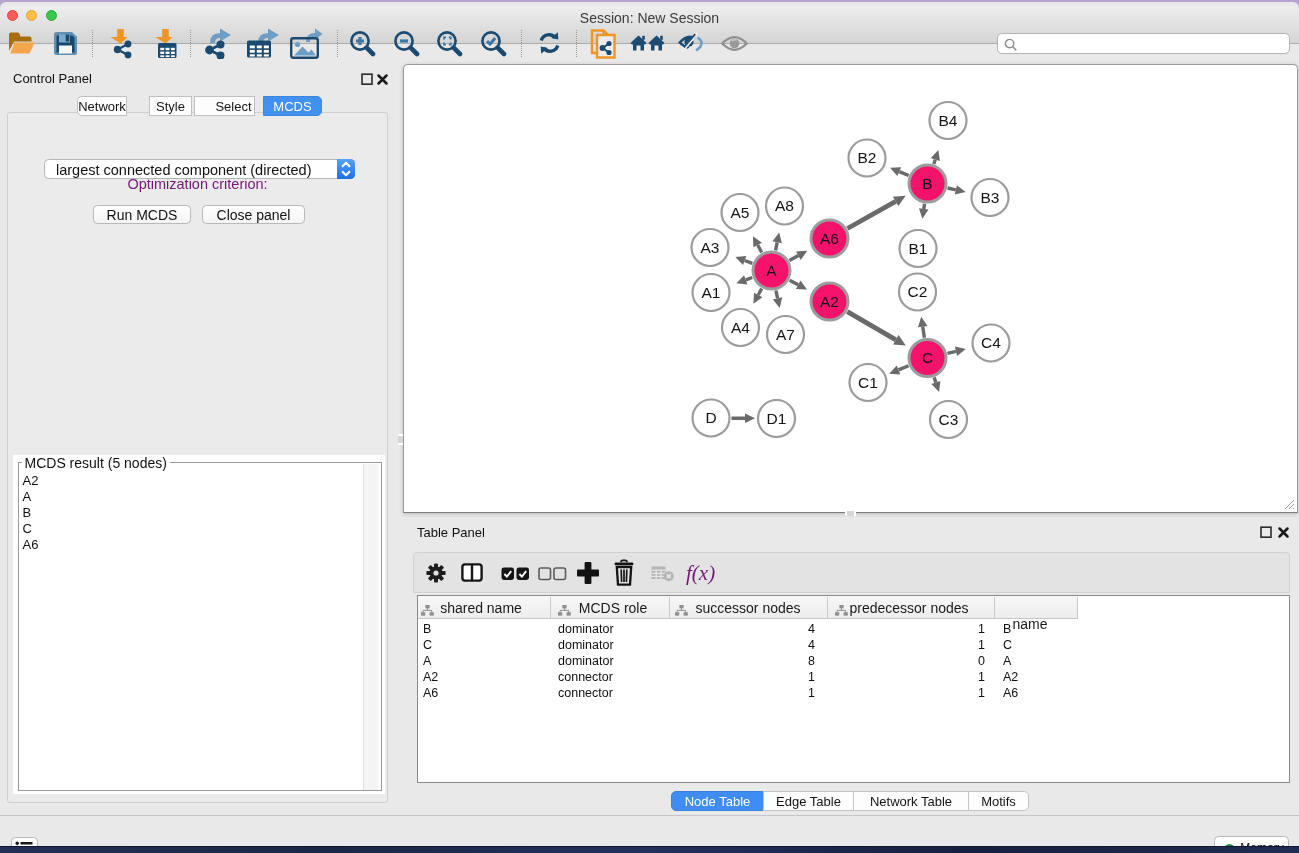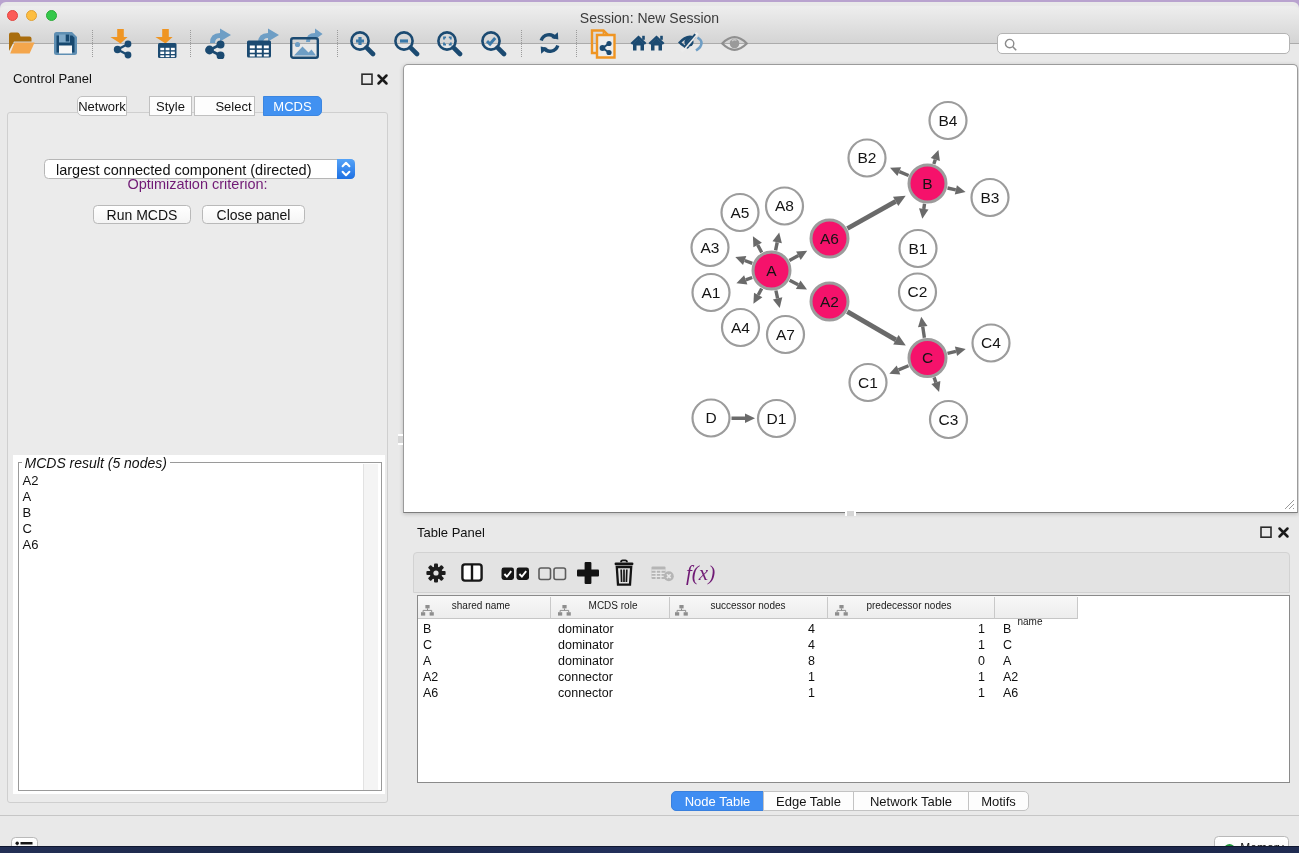--- a/index.html
+++ b/index.html
@@ -14,34 +14,34 @@
 
 #cp-title { position:absolute; left:13px; top:71px; font-size:13px; color:#111; }
 #cp-body { position:absolute; left:7px; top:112px; width:381px; height:691px; background:#ebebeb; border:1px solid #cfcfcf; border-radius:3px; }
 .tab { position:absolute; top:96px; height:20px; background:#fdfdfd; border:1px solid #c0c0c0; font-size:13px; color:#141414; text-align:center; line-height:19px; }
 .tabsel { background:#4191f1; color:#fff; border-color:#3c86e0; }
 .btn { position:absolute; background:linear-gradient(#ffffff,#f4f4f4); border:1px solid #b9b9b9; border-radius:4.5px; font-size:14px; color:#111; text-align:center;margin-top:14px; }
 #dropdown { position:absolute; left:44px; top:159px; width:311px; height:20px; background:#fff; border:1px solid #b6b6b6; border-radius:4.5px; font-size:14.5px; color:#111; }
 #ddbtn { position:absolute; right:-1px; top:-1px; width:18px; height:20px; border-radius:0 4.5px 4.5px 0; background:linear-gradient(#55a3f8,#1e70e3); }
 #resultpanel { position:absolute; left:13px; top:455px; width:372px; height:339px; background:#fff; }
 #resultbox { position:absolute; left:4.5px; top:7px; width:364px; height:329px; border:1px solid #9a9a9a; }
-#resultlabel { position:absolute; left:3px; top:-8px; background:#fff; padding:0 3px; font-size:14px; color:#111;font-style:italic; }
+#resultlabel { position:absolute; left:3px; top:-8px; background:#fff; padding:0 3px; font-size:14px; color:#111; }
 #resultscroll { position:absolute; right:2.5px; top:1px; width:15px; height:326px; background:#f4f4f4; border-left:1px solid #e2e2e2; }
 .ritem { position:absolute; left:4px; font-size:13px; color:#111; }
 
 #netwin { position:absolute; left:403px; top:64px; width:895px; height:449px; background:#fff; border:1px solid #9b9b9b; border-bottom:1.5px solid #7d7d7d; border-radius:5px 5px 0 0; box-shadow:0 1px 4px rgba(0,0,0,0.2); }
 #nettitle { position:absolute; left:0; top:0; width:100%; height:21px; background:linear-gradient(#ededed,#d2d2d2); border-bottom:1px solid #b0b0b0; border-radius:5px 5px 0 0; }
 #nettitle .t { position:absolute; width:100%; text-align:center; top:3px; font-size:13px; color:#2e2e2e; }
 
 #tp-title { position:absolute; left:417px; top:525px; font-size:13px; color:#111; }
 #tp-toolbar { position:absolute; left:413px; top:552px; width:877px; height:41px; background:#e3e3e3; border:1px solid #d2d2d2; border-radius:4px 4px 0 0; }
 #tablearea { position:absolute; left:417px; top:595px; width:873px; height:188px; background:#fff; border:1px solid #8a8a8a; }
 #theader { position:absolute; left:418px; top:596px; width:659px; height:23px; background:linear-gradient(#f8f8f8,#ededed); border-bottom:1px solid #c6c6c6; }
 .hsep { position:absolute; top:597px; height:22px; width:0; border-left:1px solid #c9c9c9; }
-.htext { position:absolute; top:600px; font-size:10px; color:#1a1a1a; }
+.htext { position:absolute; top:600px; font-size:14px; color:#1a1a1a; }
 .trow { position:absolute; height:16px; }
 .trow span { position:absolute; font-size:12.5px; color:#101010; white-space:pre; }
 .btab { position:absolute; top:791px; height:20px; background:#fdfdfd; border:1px solid #c3c3c3; font-size:13px; color:#141414; text-align:center; line-height:19px; }
 #statusline { position:absolute; left:0; top:815px; width:1299px; height:0; border-top:1px solid #c6c6c6; }
 #darkstrip { position:absolute; left:0; top:846px; width:1299px; height:7px; background:linear-gradient(90deg,#232f55,#1a2747 25%,#23305c 50%,#161f40 75%,#202c52); border-top:1px solid #0f1730; }
 </style></head>
 <body>
 <div id="mainwin">
   <div id="titlebar">
     <div class="tl" style="left:6.5px;background:#fc5b57;border:1px solid #e14640;"></div>

